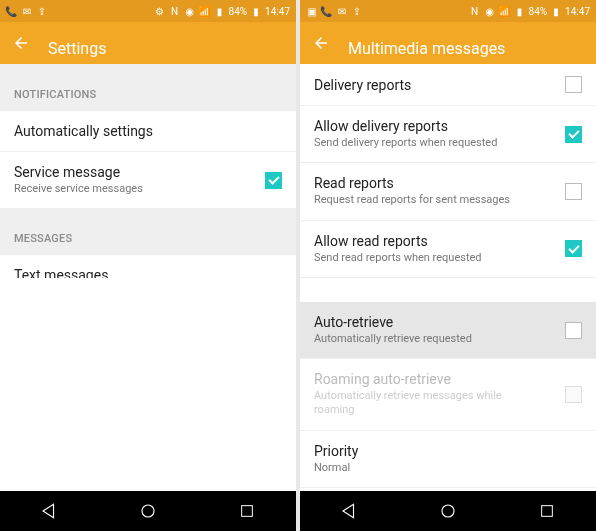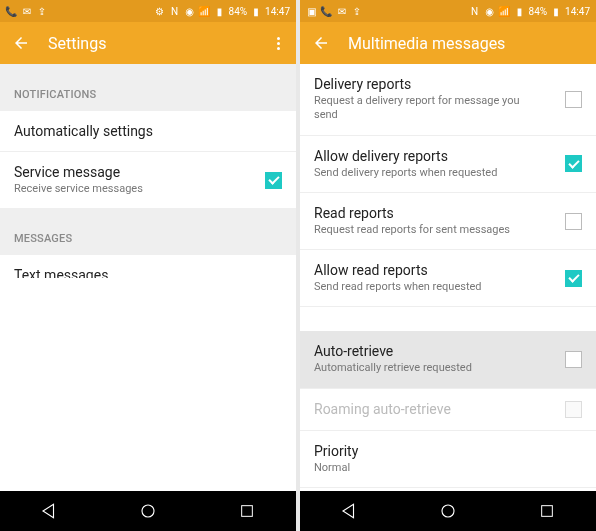--- a/index.html
+++ b/index.html
@@ -3,21 +3,21 @@
 <meta charset="utf-8">
 <style>
   * { margin: 0; padding: 0; box-sizing: border-box; }
   body { font-family: Roboto, Arial, sans-serif; background: #e8e8e8; width: 596px; height: 531px; display: flex; gap: 4px; }
   .phone { width: 296px; height: 531px; background: #fff; display: flex; flex-direction: column; position: relative; }
   .status-bar { height: 22px; background: #e39a1e; display: flex; align-items: center; padding: 0 6px; color: #fff; font-size: 10px; }
   .status-left { display: flex; gap: 3px; align-items: center; }
   .status-right { margin-left: auto; display: flex; gap: 3px; align-items: center; }
   .status-right span { font-size: 10px; }
   .sicon { width: 12px; height: 12px; display: inline-flex; align-items: center; justify-content: center; }
-  .app-bar { height: 42px; background: #f2a825; display: flex; align-items: center; padding: 17px 12px; color: #fff; }
+  .app-bar { height: 42px; background: #f2a825; display: flex; padding: 17px 12px; color: #fff; }
   .app-bar .back { margin-right: 18px; display: flex; align-items: center; }
   .app-bar .title { font-size: 16px; font-weight: 400; flex: 1; }
   .app-bar .menu { display: flex; flex-direction: column; gap: 2px; padding: 4px; }
   .app-bar .menu .dot { width: 3px; height: 3px; background: #fff; border-radius: 50%; }
   .content { flex: 1; overflow: hidden; background: #fff; }
   .section-header { background: #efefef; color: #8a8a8a; font-size: 11px; font-weight: 500; padding: 24px 14px 10px; letter-spacing: 0.2px; }
   .row { padding: 12px 14px; background: #fff; display: flex; align-items: center; position: relative; gap: 36px; }
   .row.sep { border-bottom: 1px solid #eee; }
   .row .txt { flex: 1; }
   .row .title-r { font-size: 14px; color: #222; }
@@ -137,21 +137,20 @@
       <svg width="18" height="18" viewBox="0 0 24 24">
           <path d="M20 11H7.8l5.6-5.6L12 4l-8 8 8 8 1.4-1.4L7.8 13H20z" fill="#fff"></path>
         </svg>
     </div>
     <div class="title">Multimedia messages</div>
   </div>
   <div class="content">
     <div class="row sep">
       <div class="txt">
         <div class="title-r">Delivery reports</div>
-        <div class="sub-r">Request a delivery report for message you send</div>
       </div>
       <div class="checkbox"></div>
     </div>
     <div class="row sep">
       <div class="txt">
         <div class="title-r">Allow delivery reports</div>
         <div class="sub-r">Send delivery reports when requested</div>
       </div>
       <div class="checkbox checked"></div>
     </div>
@@ -172,20 +171,21 @@
     <div class="row sep selected">
       <div class="txt">
         <div class="title-r">Auto-retrieve</div>
         <div class="sub-r">Automatically retrieve requested</div>
       </div>
       <div class="checkbox"></div>
     </div>
     <div class="row sep disabled indent">
       <div class="txt">
         <div class="title-r">Roaming auto-retrieve</div>
+        <div class="sub-r">Automatically retrieve messages while roaming</div>
       </div>
       <div class="checkbox disabled"></div>
     </div>
     <div class="row sep">
       <div class="txt">
         <div class="title-r">Priority</div>
         <div class="sub-r">Normal</div>
       </div>
     </div>
     <div class="row">

